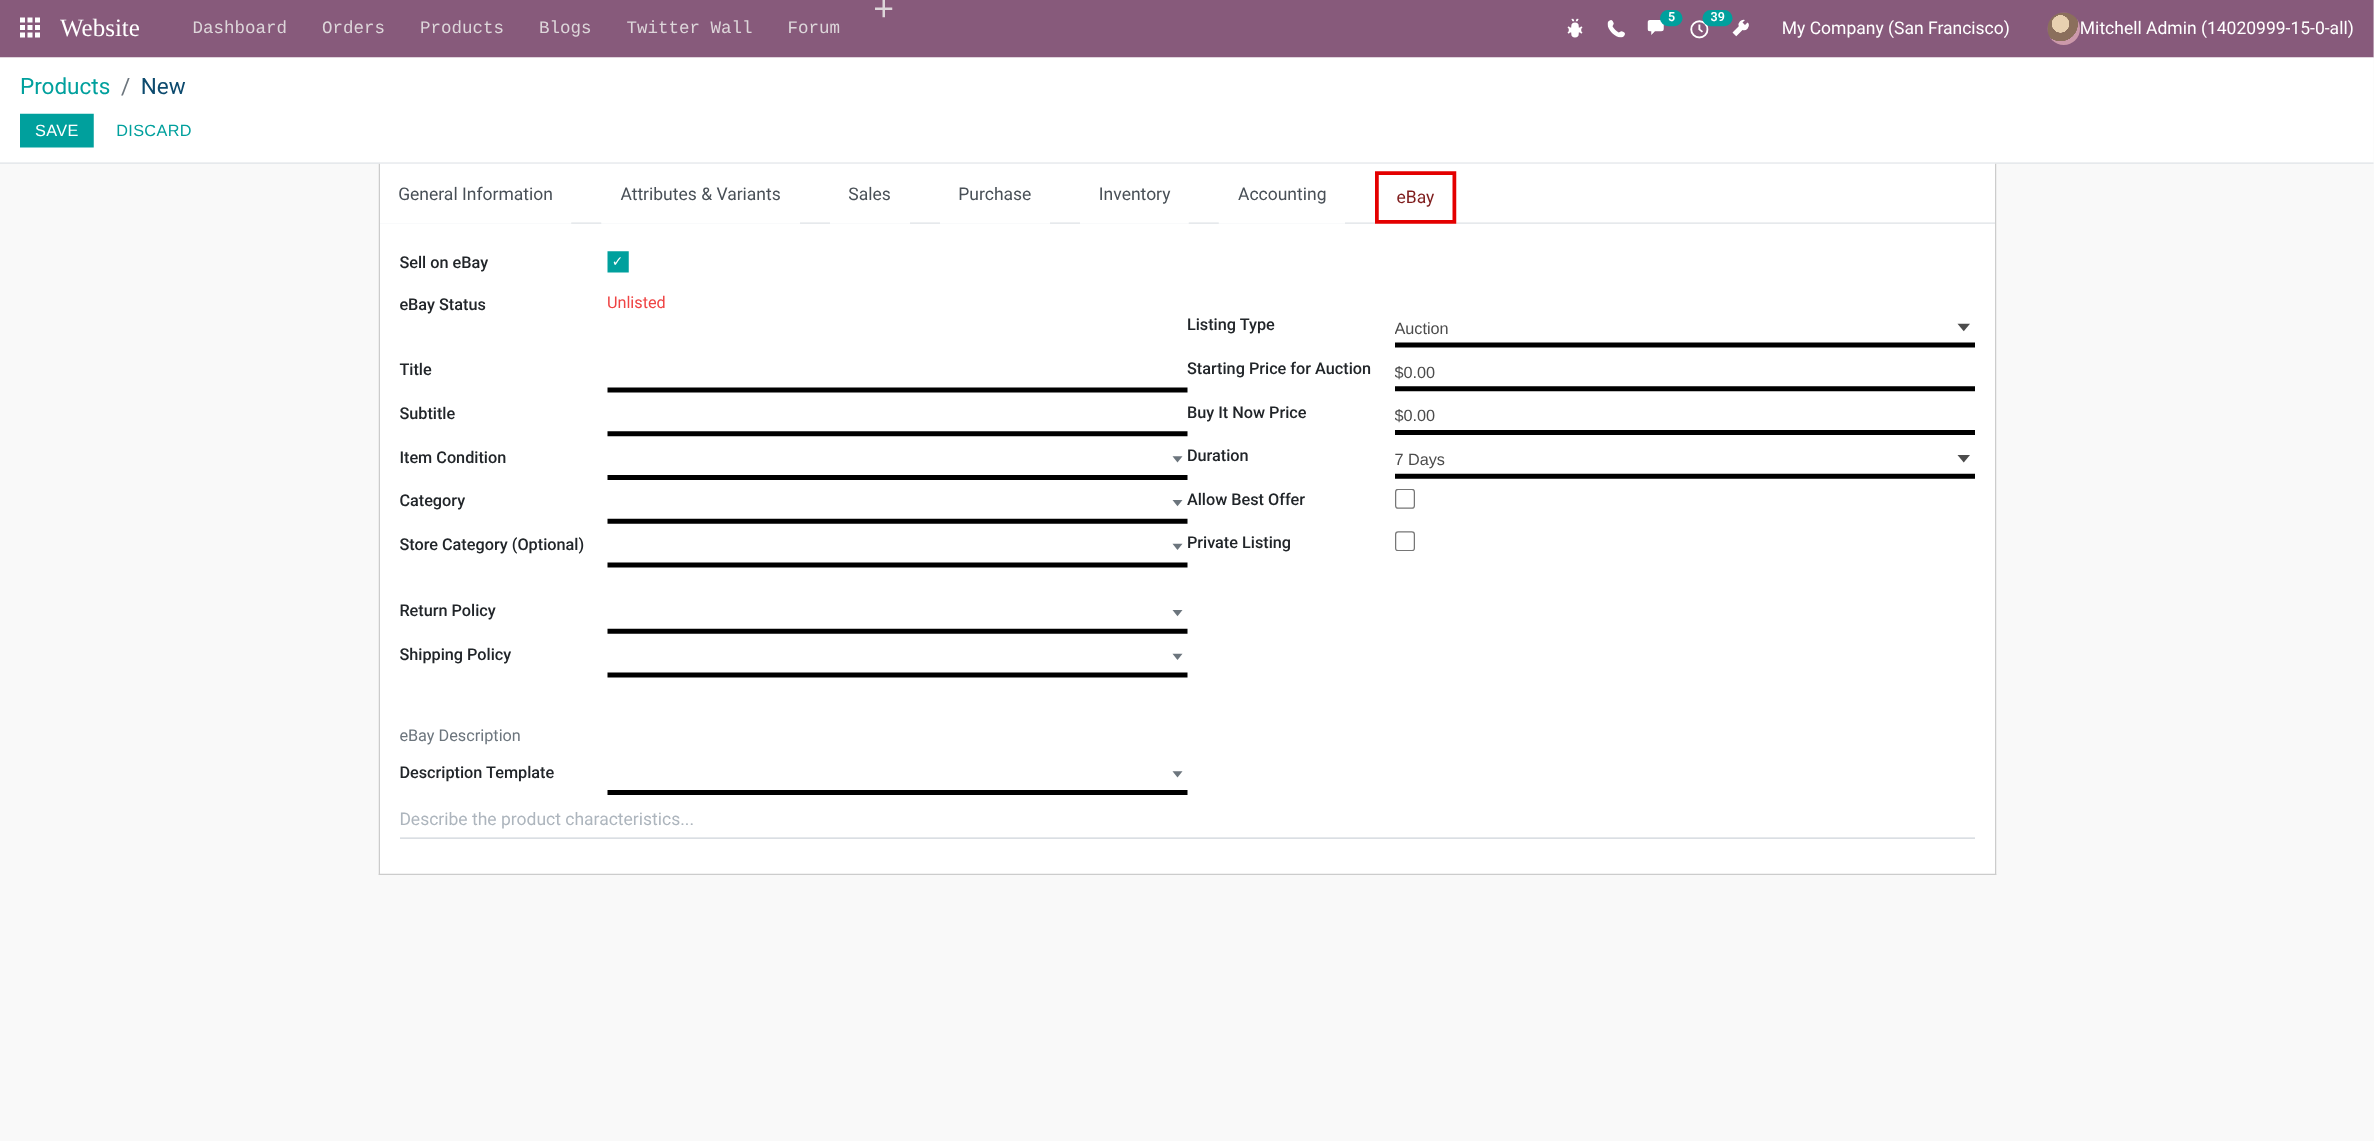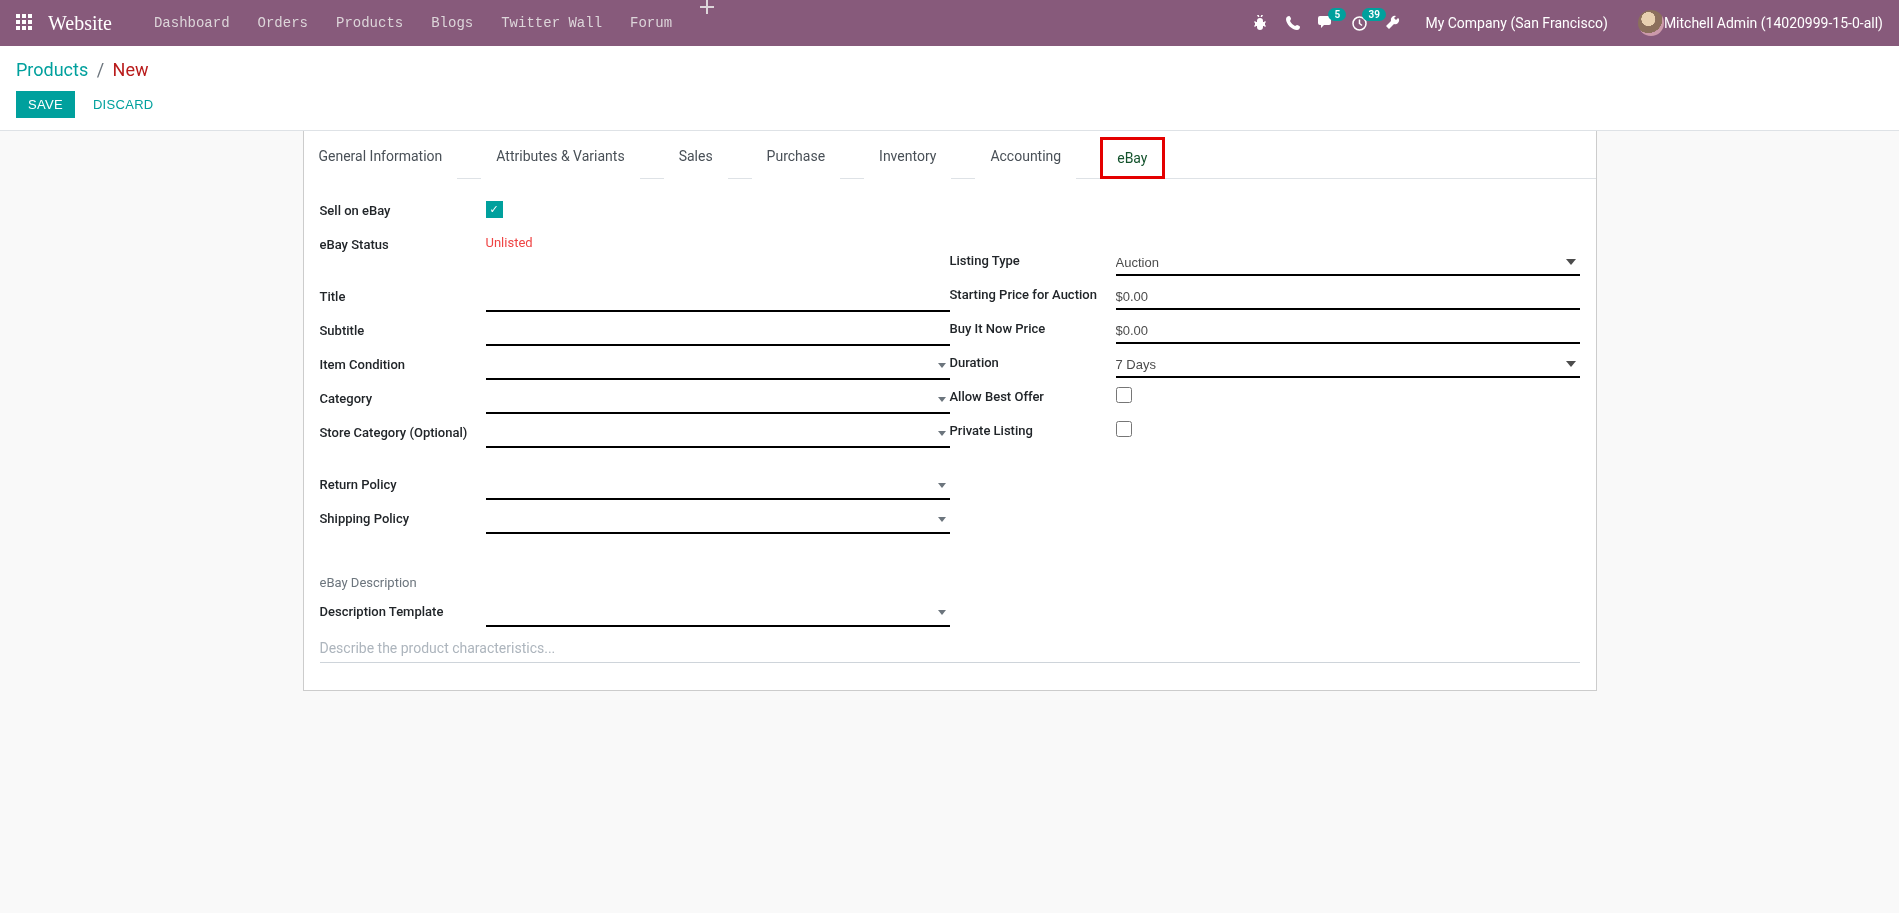--- a/index.html
+++ b/index.html
@@ -20,44 +20,44 @@
 .company-name { color: #fff; font-size: 14px; cursor: pointer; padding: 0 6px; }
 .user-area { display: flex; align-items: center; gap: 0; cursor: pointer; margin-left: 6px; }
 .avatar { width: 26px; height: 26px; border-radius: 50%; background: #c9a; background-image: radial-gradient(circle at 40% 35%, #e8d0b0 30%, #8b6f5c 31%, #8b6f5c 60%, transparent 61%); }
 .user-name { font-size: 14px; }
 
 
 .control-panel { background: #fff; padding: 12px 16px 12px 16px; border-bottom: 1px solid #dee2e6; }
 .breadcrumb { font-size: 18px; line-height: 1.3; margin-bottom: 10px; }
 .breadcrumb-link { color: #00a09d; cursor: pointer; }
 .breadcrumb-sep { color: #6c757d; margin: 0 4px; }
-.breadcrumb-current { color: #b91c1c; }
+.breadcrumb-current { color: #0c4a6e; }
 .control-buttons { display: flex; gap: 6px; align-items: center; }
 .btn-primary { background: #00a09d; color: #fff; border: none; padding: 6px 12px; font-size: 13px; font-weight: 500; cursor: pointer; letter-spacing: 0.3px; }
 .btn-secondary { background: transparent; color: #00a09d; border: none; padding: 6px 12px; font-size: 13px; font-weight: 500; cursor: pointer; letter-spacing: 0.3px; }
 
 
 .sheet-bg { display: flex; justify-content: center; padding: 0; }
 .sheet { background: #fff; max-width: 1294px; width: 100%; border: 1px solid #ccc; border-top: none; padding: 0 0 24px 0; }
 
 
 .tabs { display: flex; border-bottom: 1px solid #dee2e6; margin: 6px 0 0 0; gap: 24px; }
 .tab { padding: 10px 14px; font-size: 14px; color: #495057; cursor: pointer; border: 1px solid transparent; border-bottom: none; margin-bottom: -1px; background: #fff; }
 .tab:first-child { margin-left: 0; }
-.tab.active { border-color: #dee2e6; border-bottom: 1px solid #fff; color: #14532d; }
+.tab.active { border-color: #dee2e6; border-bottom: 1px solid #fff; color: #7f1d1d; }
 .tab-highlight { border: 3px solid #e40000 !important; }
 
 
 .form-content { padding: 20px 16px 0 16px; }
 .form-columns { display: flex; }
 .form-col { flex: 1; }
 .form-row { display: flex; align-items: flex-start; margin-bottom: 6px; min-height: 28px; }
 .form-label { width: 166px; font-size: 13px; font-weight: 500; color: #212529; padding-top: 4px; line-height: 1.3; }
 .form-widget { flex: 1; padding-top: 2px; }
-.form-field { width: 100%; border: none; border-bottom: 2px solid #000000; padding: 4px 0; font-size: 13px; color: #4c4c4c; background: transparent; outline: none; }
+.form-field { width: 100%; border: none; border-bottom: 4px solid #000000; padding: 4px 0; font-size: 13px; color: #4c4c4c; background: transparent; outline: none; }
 .form-select-wrap { position: relative; display: block; }
 .form-select-wrap::after { content: ''; position: absolute; right: 4px; top: 10px; width: 0; height: 0; border-left: 4px solid transparent; border-right: 4px solid transparent; border-top: 5px solid #6c757d; pointer-events: none; }
 .form-select-wrap.big-caret::after { border-left: 5px solid transparent; border-right: 5px solid transparent; border-top: 6px solid #4c4c4c; }
 .form-readonly { font-size: 13px; color: #ef4444; padding-top: 4px; }
 .checkbox { width: 16px; height: 16px; cursor: pointer; accent-color: #00a09d; }
 .checkbox-checked { width: 17px; height: 17px; background: #00a09d; display: inline-flex; align-items: center; justify-content: center; color: #fff; font-size: 11px; cursor: pointer; }
 
 .section-sep { height: 18px; }
 .section-title { font-size: 13px; color: #6c757d; margin: 16px 0 10px 0; }
 .desc-textarea { width: 100%; border: none; border-bottom: 1px solid #ced4da; padding: 6px 0; font-size: 14px; color: #4c4c4c; resize: none; outline: none; font-family: inherit; }

